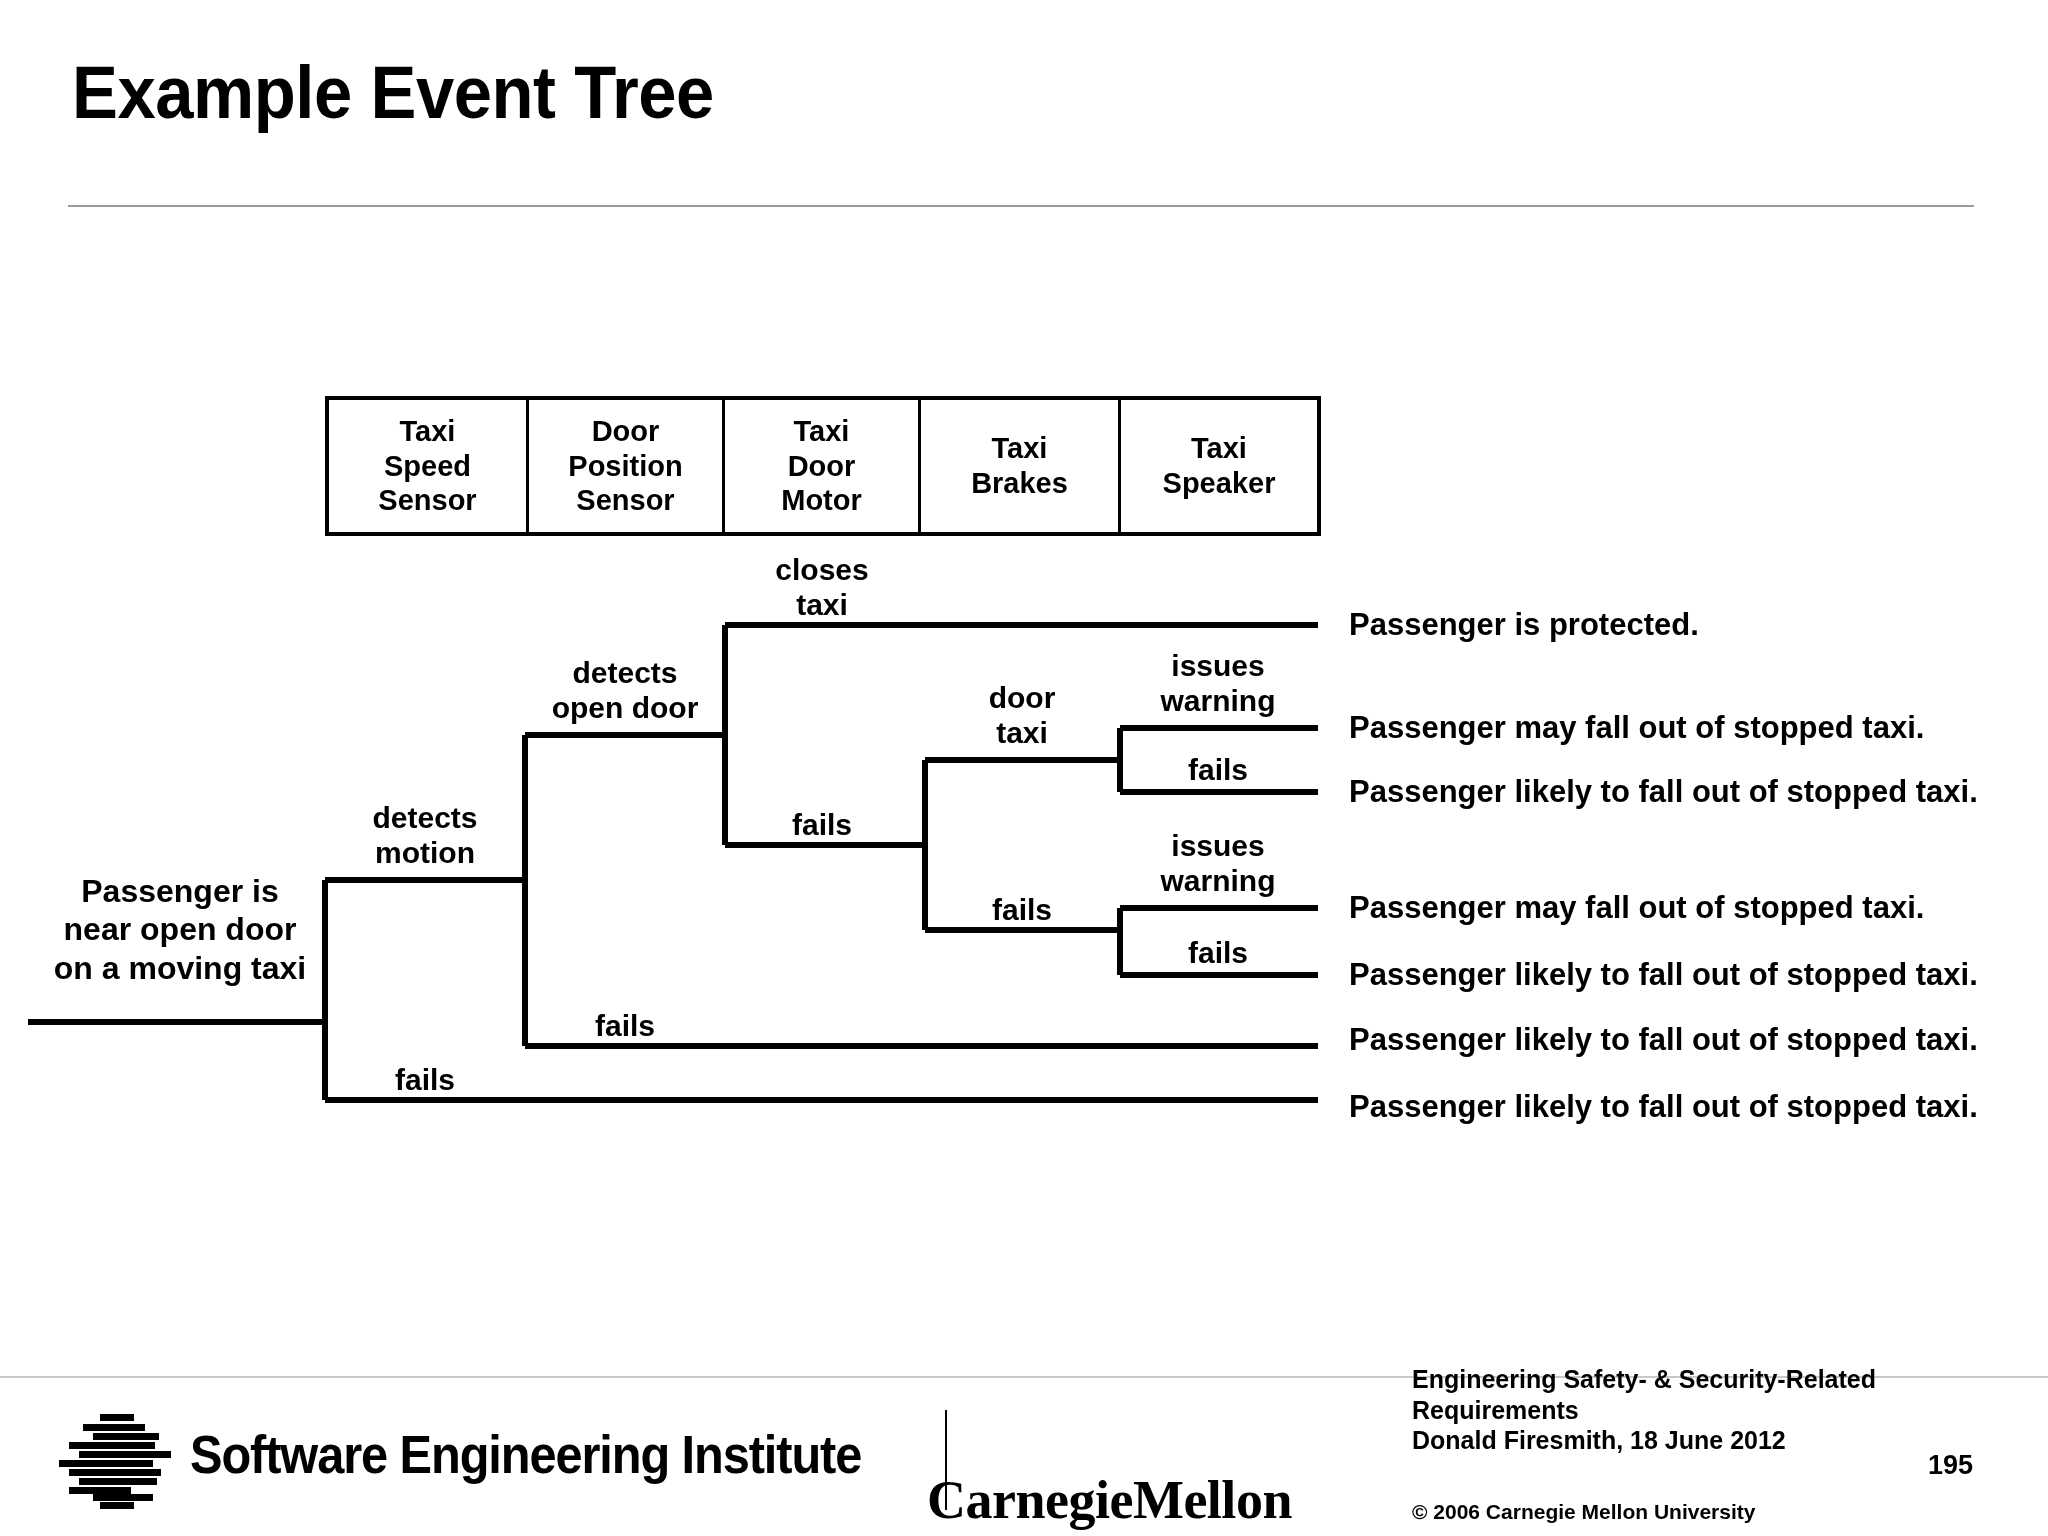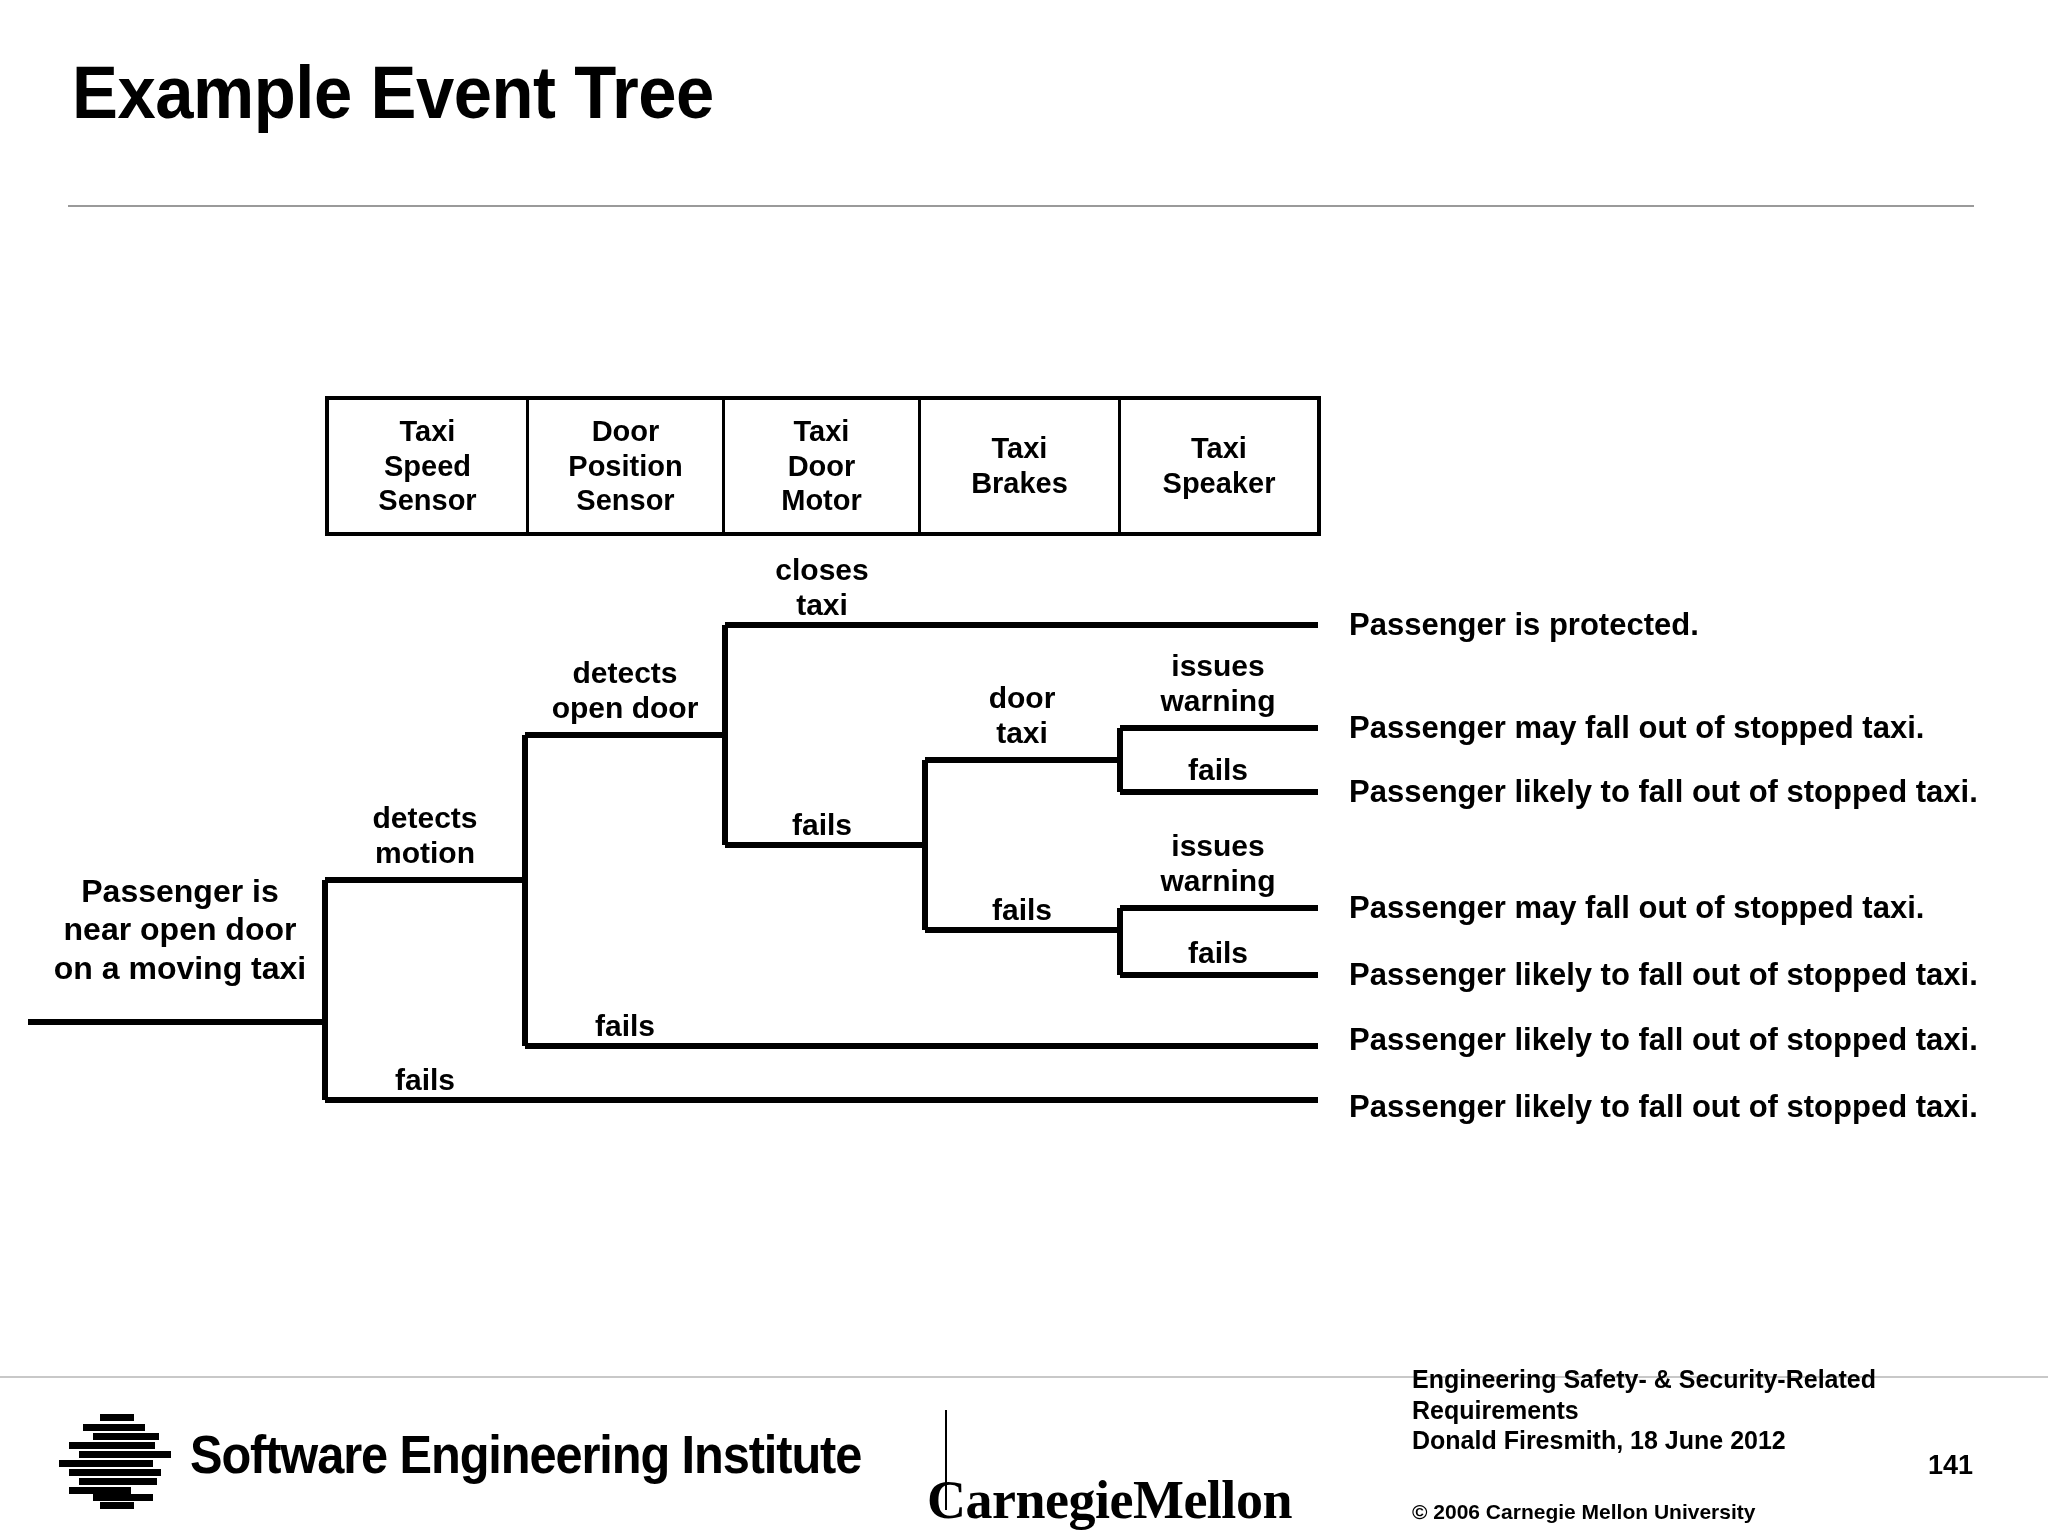--- a/index.html
+++ b/index.html
@@ -305,13 +305,13 @@
   </g>
 </svg>
 
 <div id="sei-wordmark">Software Engineering Institute</div>
 <div id="footer-divider"></div>
 <div id="cmu-wordmark">CarnegieMellon</div>
 <div id="footer-meta">Engineering Safety- &amp; Security-Related
 Requirements
 Donald Firesmith,  18 June 2012</div>
 <div id="footer-copyright">© 2006 Carnegie Mellon University</div>
-<div id="page-number">141</div>
+<div id="page-number">195</div>
 
 </body></html>

